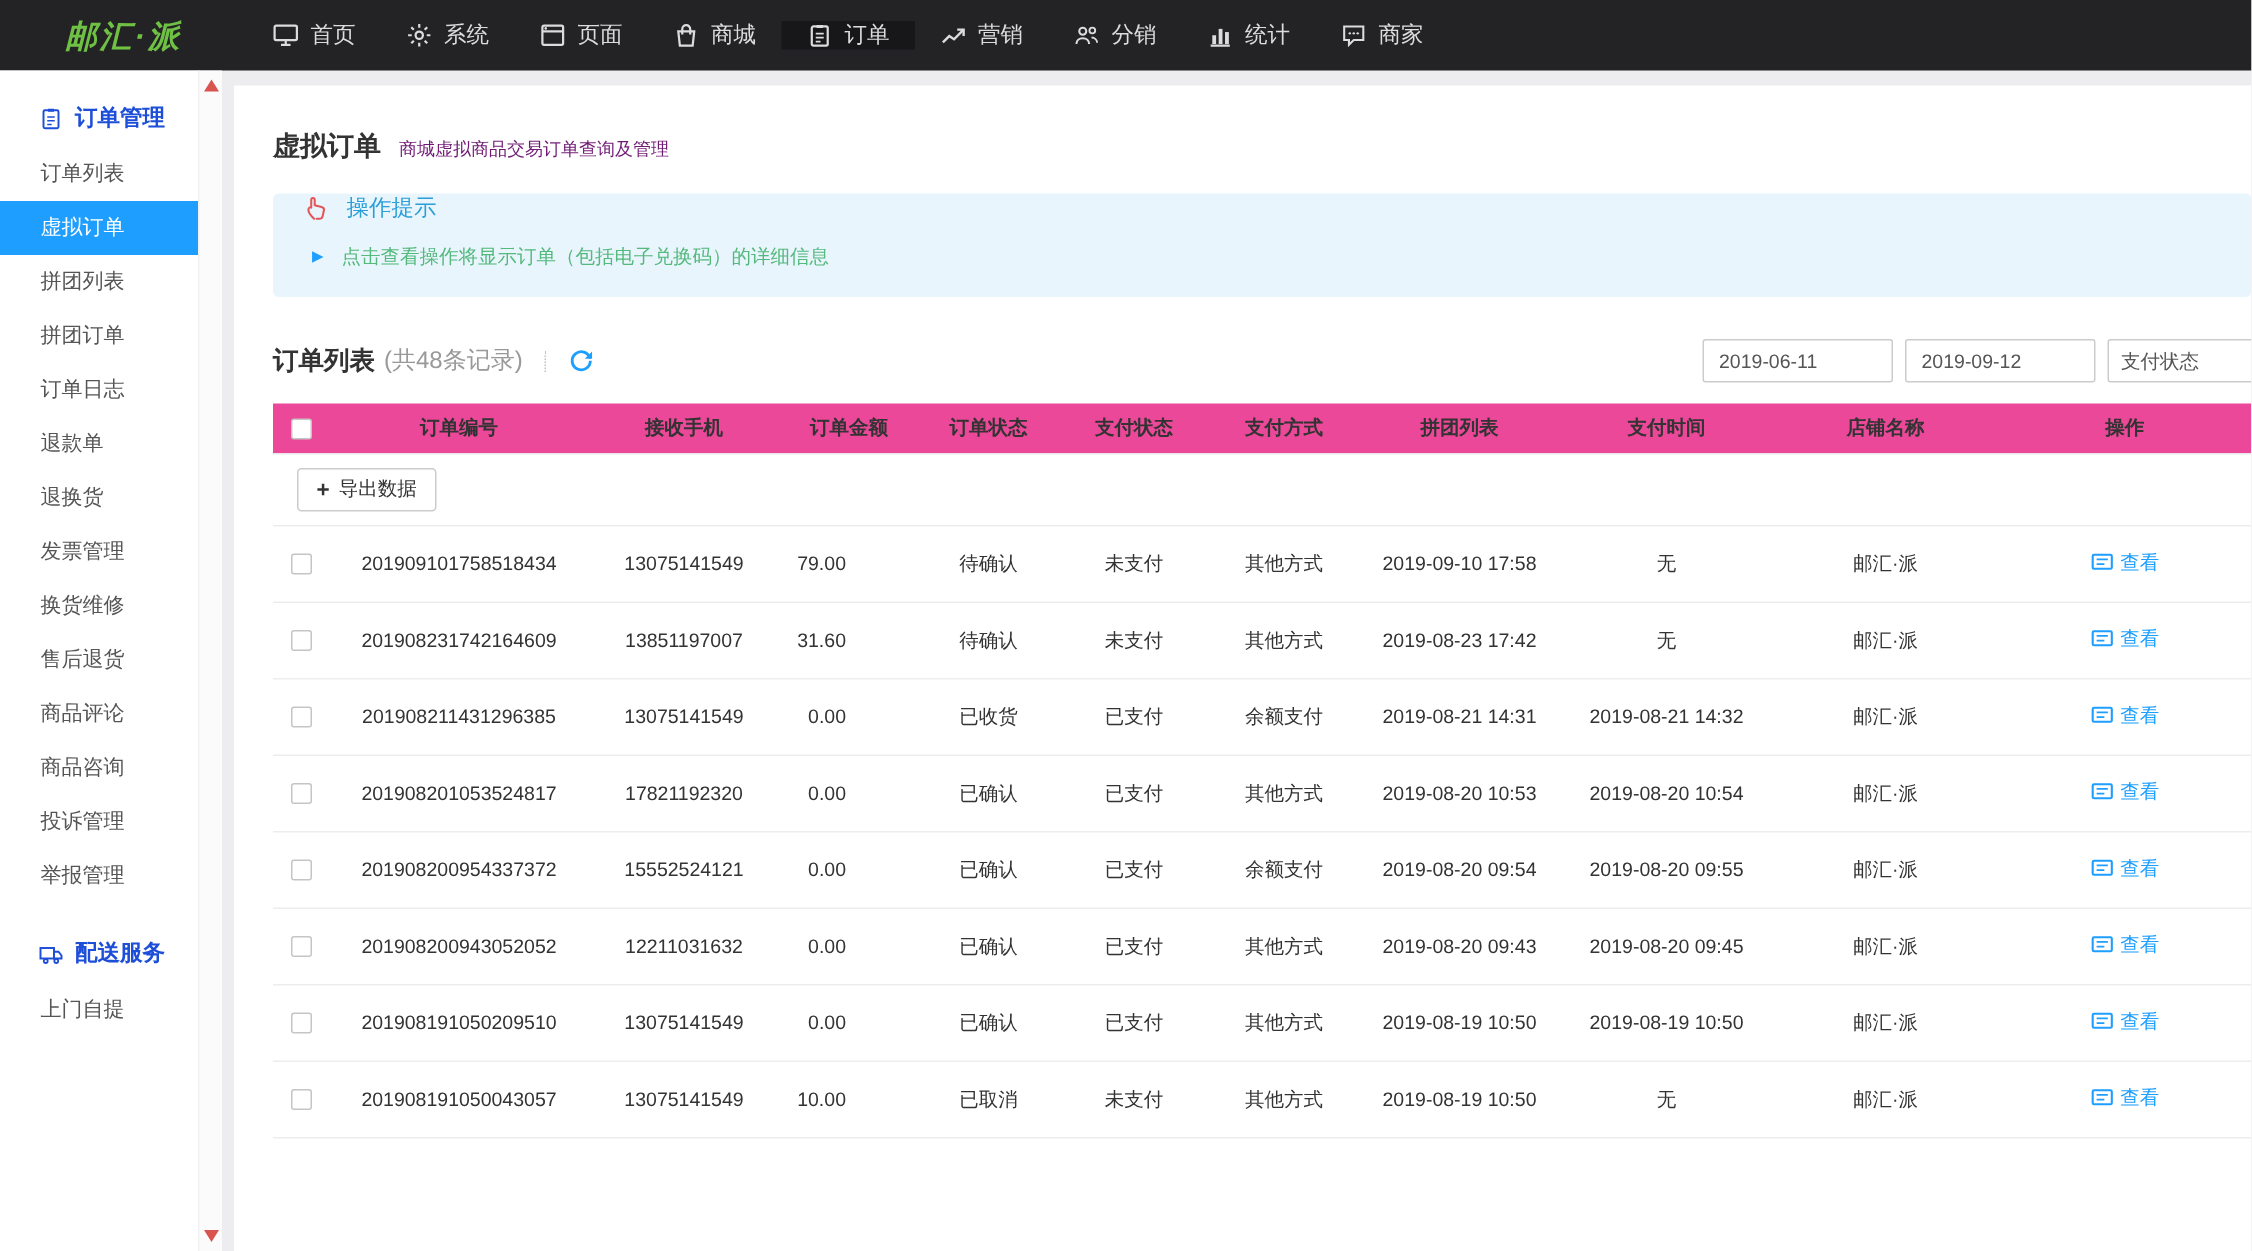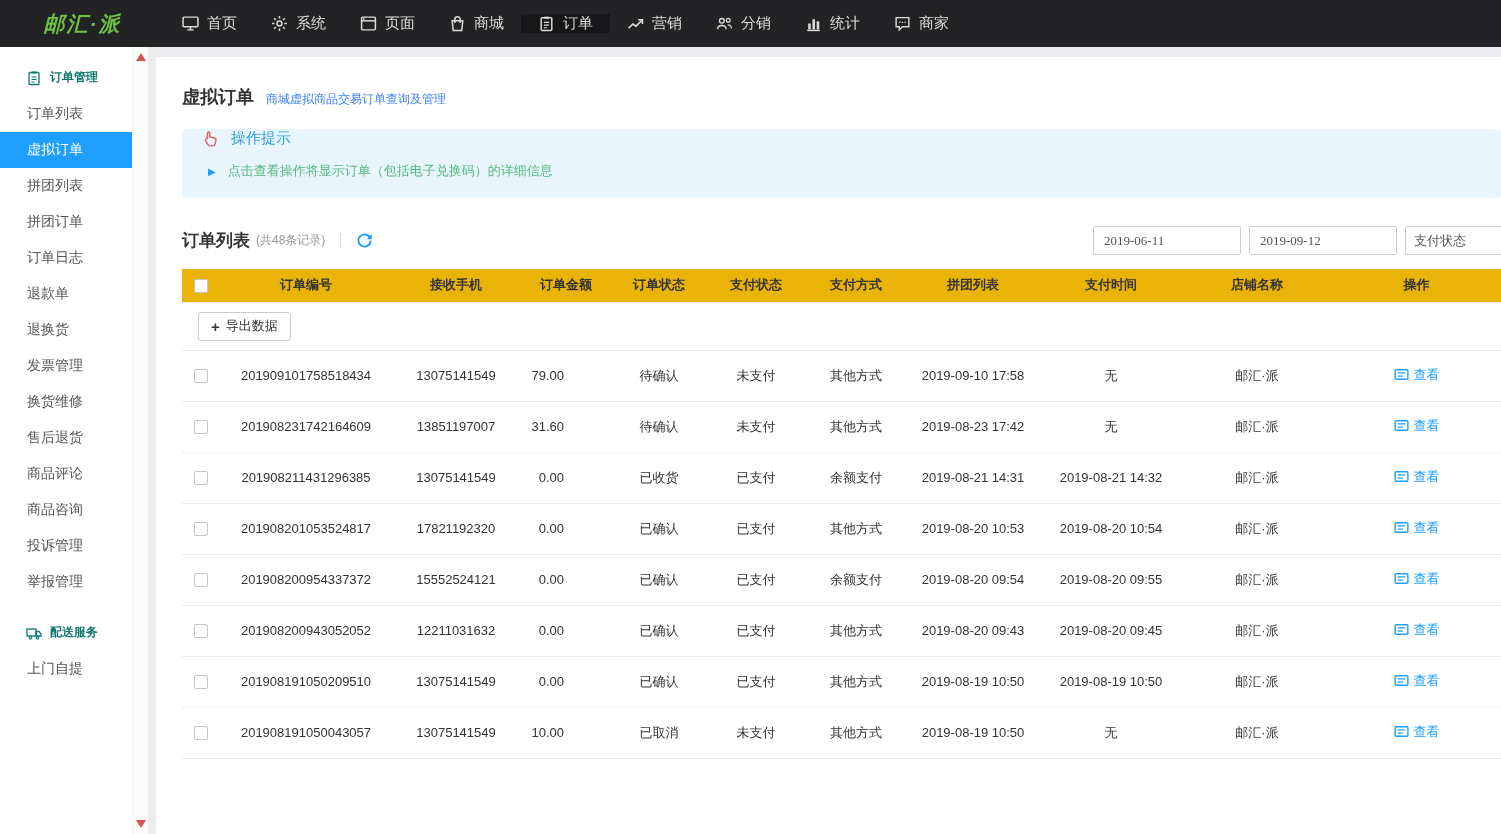--- a/index.html
+++ b/index.html
@@ -12,56 +12,56 @@
   #topnav-items{display:flex;align-items:center;}
   .nav-item{display:flex;align-items:center;gap:8px;padding:0 17px;font-size:15px;color:#dcdcdc;cursor:pointer;}
   .nav-item.active{background:#17171a;}
   .icn{display:inline-flex;}
   .icn svg{width:16px;height:16px;display:block;}
   .nav-item .icn svg{width:17px;height:17px;}
   
   .layout{display:flex;height:787px;}
   .sidebar{width:132px;background:#fff;padding-top:8px;flex:0 0 132px;}
   .side-sec{display:flex;align-items:center;gap:8px;padding:14px 0 10px 26px;
-    font-size:12px;font-weight:bold;color:#0f766e;}
+    font-size:15px;font-weight:bold;color:#1d4ed8;}
   .side-sec + .side-sec, .side-item + .side-sec{margin-top:10px;}
   .side-item{padding:9px 0 9px 27px;font-size:14px;color:#555;cursor:pointer;}
   .side-item.active{background:#1E9FFF;color:#fff;}
   .side-scroll{width:16px;background:#fbfbfb;position:relative;border-left:1px solid #f1f1f1;flex:0 0 16px;}
   .arrow{position:absolute;left:3px;width:0;height:0;border-left:5px solid transparent;border-right:5px solid transparent;cursor:pointer;}
   .arrow.up{top:6px;border-bottom:8px solid #d9534f;}
   .arrow.down{bottom:6px;border-top:8px solid #d9534f;}
   
   .main{flex:1;padding:10px 0 0 8px;overflow:hidden;}
   .card{background:#fff;height:777px;padding:28px 0 0 26px;overflow:hidden;}
   .page-head{display:flex;align-items:baseline;gap:12px;margin-bottom:20px;}
   .page-head h1{font-size:18px;color:#333;}
-  .subtitle{font-size:12px;color:#3b82f6;}
+  .subtitle{font-size:12px;color:#701a75;}
   .tip-box{background:#e9f5fd;border-radius:4px;padding:0 20px 18px;margin-bottom:28px;margin-right:0;}
   .tip-head{display:flex;align-items:center;gap:10px;color:#2a9fd8;font-size:15px;margin-bottom:14px;}
   .hand-icon svg{width:19px;height:19px;display:block;}
   .tip-line{display:flex;align-items:center;gap:12px;padding-left:6px;font-size:13px;color:#54b97c;}
   .tri{color:#1E9FFF;font-size:10px;}
   
   .list-head{display:flex;justify-content:space-between;align-items:center;margin-bottom:14px;}
   .lh-left{display:flex;align-items:center;}
   .list-title{font-size:17px;font-weight:bold;color:#333;}
-  .count{font-size:12px;color:#999;margin-left:6px;}
+  .count{font-size:16px;color:#999;margin-left:6px;}
   .vsep{height:14px;border-left:1px dotted #c0c0c0;margin:0 15px;}
   .refresh{cursor:pointer;display:flex;}
   .refresh svg{width:17px;height:17px;}
   .filters{display:flex;gap:8px;align-items:center;margin-right:-16px;}
-  .date-input{width:148px;height:29px;border:1px solid #ccc;border-radius:2px;padding:0 10px;
-    font-size:13px;color:#555;font-family:Liberation Serif, serif;background:#fff;}
+  .date-input{width:127px;height:29px;border:1px solid #ccc;border-radius:2px;padding:0 10px;
+    font-size:13px;color:#555;font-family:Liberation Sans, sans-serif;background:#fff;}
   .select{width:112px;height:29px;border:1px solid #ccc;border-radius:2px;background:#fff;
     display:flex;align-items:center;justify-content:space-between;padding:0 8px;
     font-size:13px;color:#555;cursor:pointer;}
   
   table.order-table{width:100%;border-collapse:collapse;table-layout:fixed;}
-  thead th{background:#eab308;height:33px;font-size:13px;color:#333;font-weight:bold;
+  thead th{background:#ec4899;height:33px;font-size:13px;color:#333;font-weight:bold;
     text-align:center;border-bottom:1px solid #e8e8e8;}
   tbody td{height:51px;font-size:13px;color:#333;text-align:center;border-bottom:1px solid #ededed;}
   td.c-amount{text-align:right;padding-right:48px;}
   .export-row td{height:48px;text-align:left;padding-left:16px;}
   .export-btn{display:inline-flex;align-items:center;gap:6px;border:1px solid #ccc;background:#fff;
     border-radius:3px;height:29px;padding:0 12px;font-size:13px;color:#333;font-family:inherit;cursor:pointer;}
   .plus{font-weight:bold;font-size:15px;line-height:1;}
   input[type=checkbox]{appearance:none;-webkit-appearance:none;width:14px;height:14px;
     border:1px solid #c5c5c5;border-radius:2px;background:#fff;cursor:pointer;vertical-align:middle;}
   .view-link{color:#1E9FFF;display:inline-flex;align-items:center;gap:5px;cursor:pointer;font-size:13px;text-decoration:none;}

